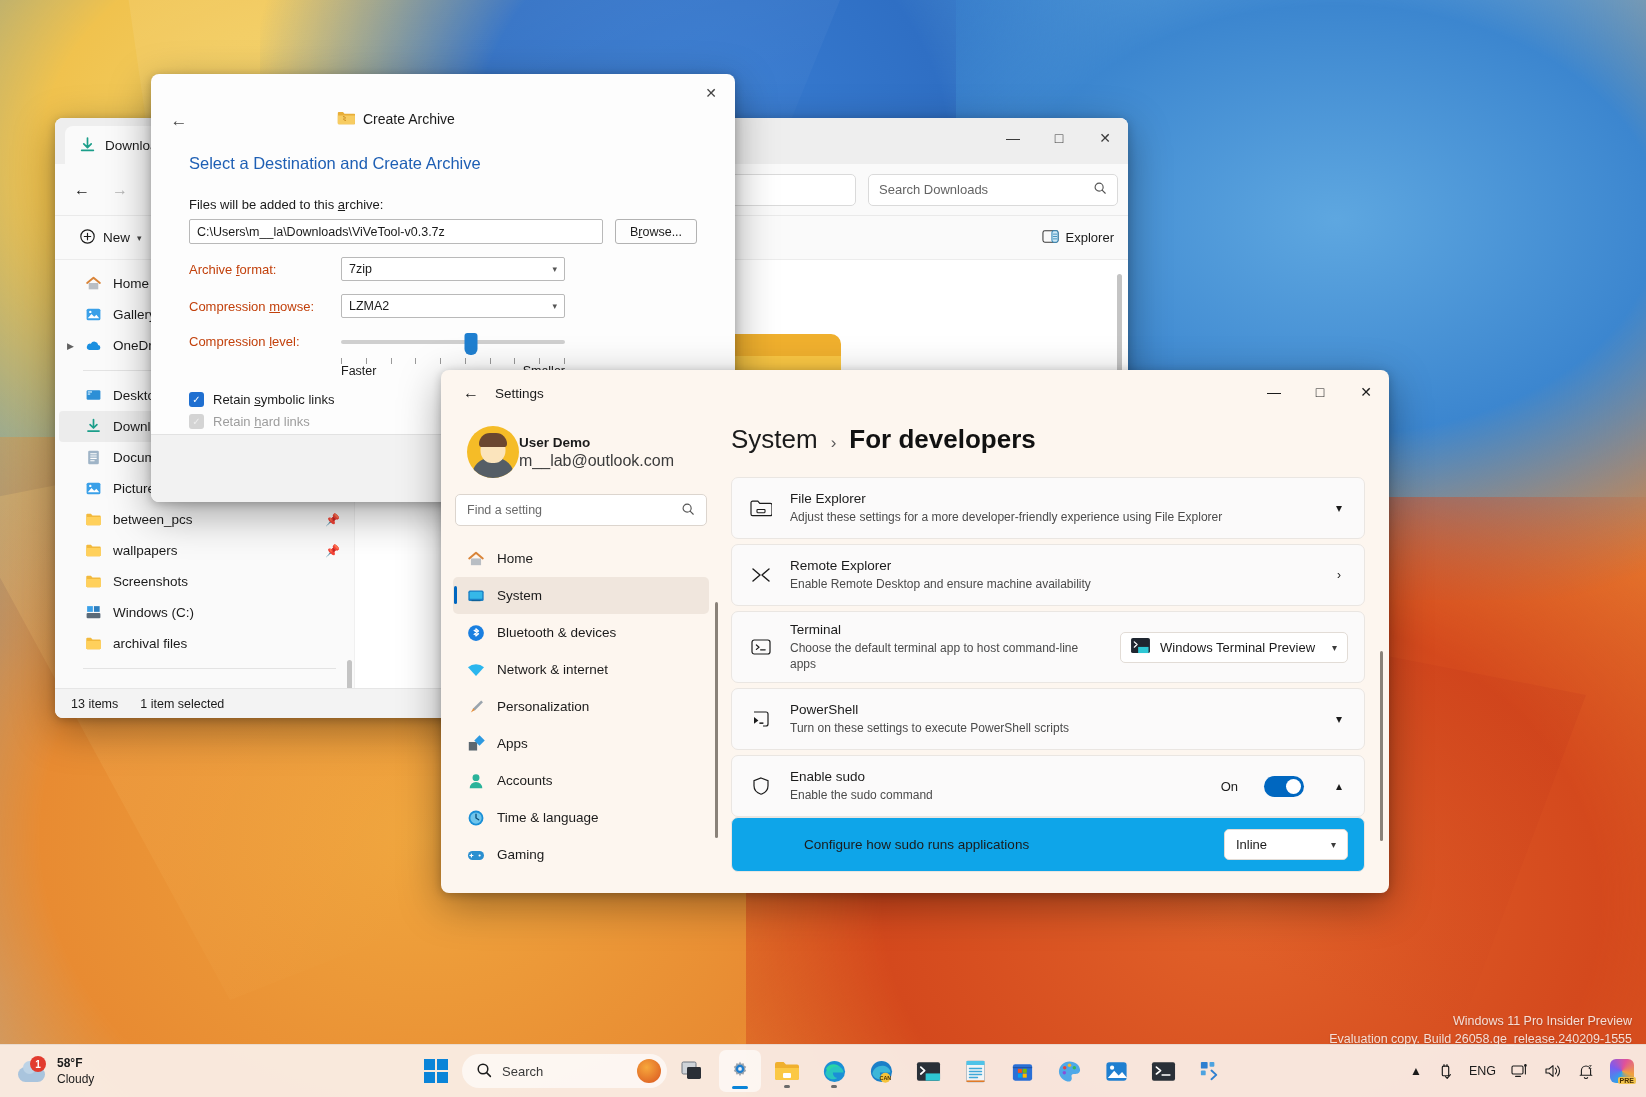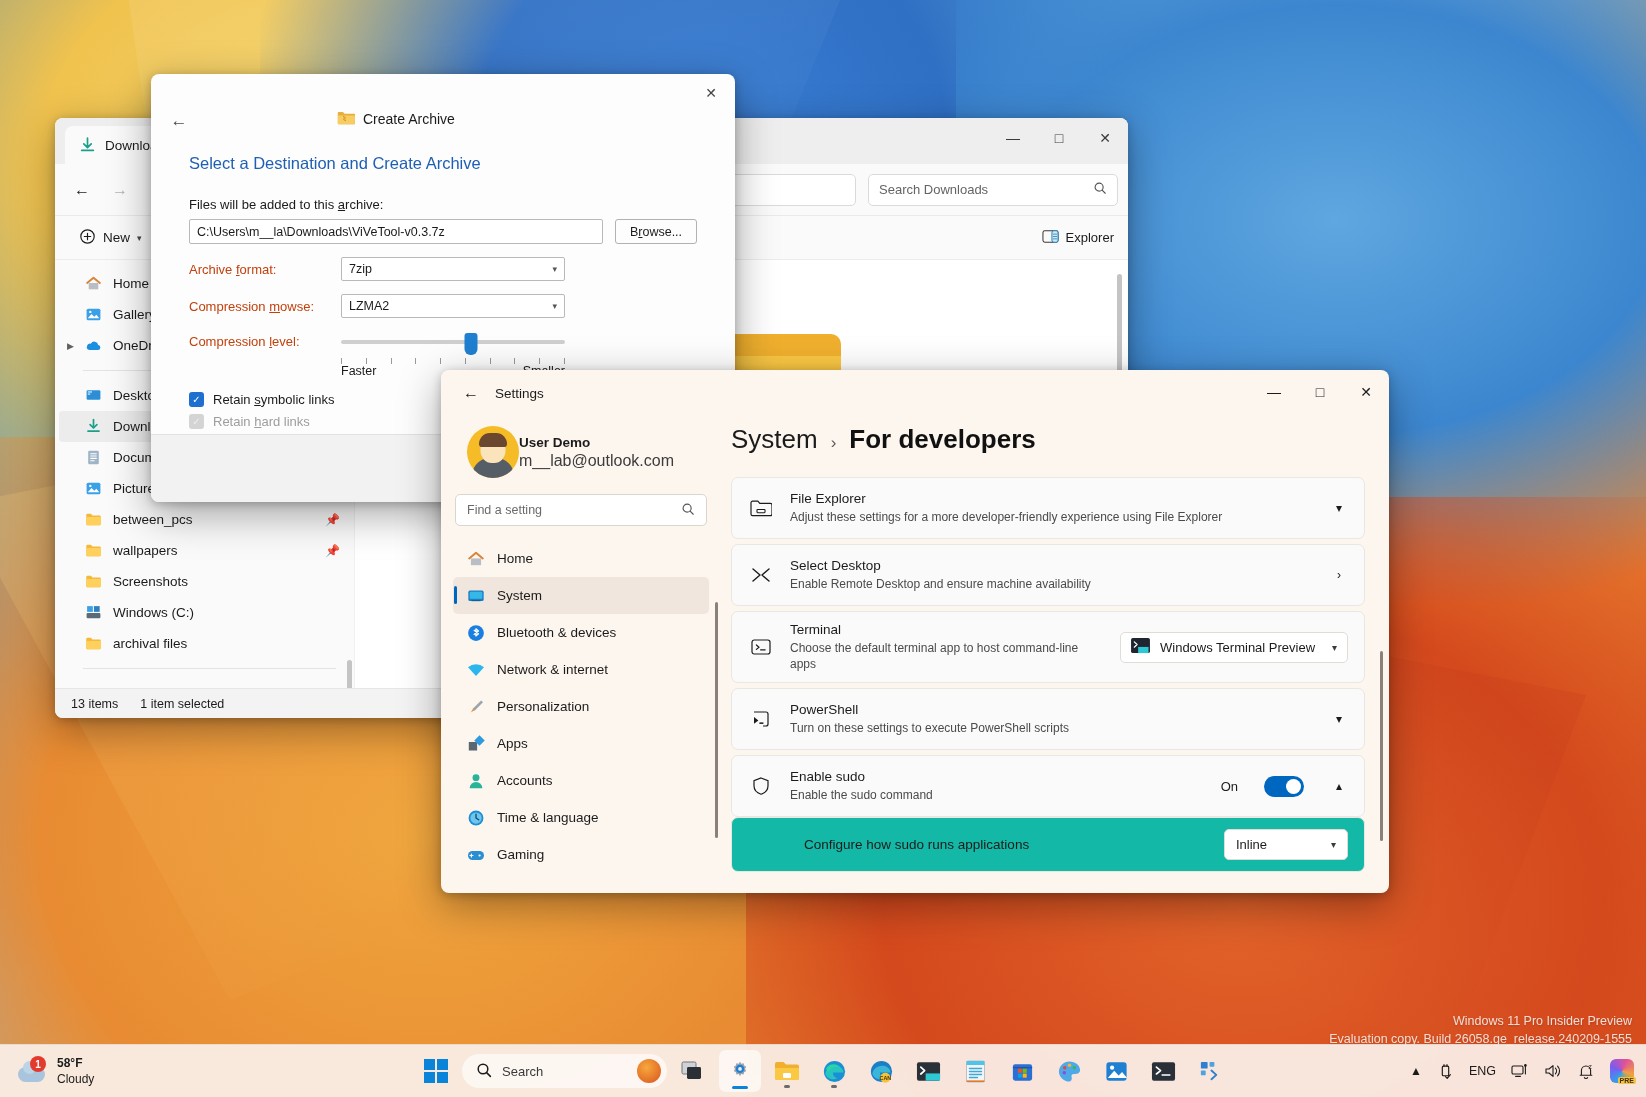--- a/index.html
+++ b/index.html
@@ -228,21 +228,21 @@
   .c-chev { color: #1b1b1b; font-size: 12px; width: 18px; text-align: center; }
   .c-dd { height: 31px; min-width: 228px; background: #fff; border: 1px solid #e2dcd6;
           border-radius: 5px; display: flex; align-items: center; gap: 10px;
           padding: 0 10px; font-size: 13px; color: #1b1b1b; }
   .c-dd .dd-chev { margin-left: auto; font-size: 10px; color: #3c3c3c; }
   .toggle { width: 40px; height: 21px; border-radius: 11px; background: #0067c0;
             position: relative; flex: none; }
   .toggle .knob { position: absolute; right: 3px; top: 3px; width: 15px; height: 15px;
                   border-radius: 50%; background: #fff; }
   .onlbl { font-size: 13px; color: #1b1b1b; margin-right: 10px; }
-  .subcard { background: #14b8a6; border: 1px solid #eae6e2; border-radius: 7px;
+  .subcard { background: #0ea5e9; border: 1px solid #eae6e2; border-radius: 7px;
              display: flex; align-items: center; padding: 0 16px; min-height: 55px;
              margin-top: -5px; }
   .sc-txt { flex: 1; font-size: 13.5px; color: #1b1b1b; padding-left: 56px; }
   .sc-dd { width: 124px; height: 31px; background: #fff; border: 1px solid #e2dcd6;
            border-radius: 5px; display: flex; align-items: center;
            justify-content: space-between; padding: 0 11px; font-size: 13px; color: #1b1b1b; }
   .s-mainscroll { position: absolute; right: 6px; top: 235px; width: 3px; height: 190px;
                   background: #8a8279; border-radius: 2px; }
 
   
@@ -726,21 +726,21 @@
           <span class="c-chev">▾</span>
         </div>
 
         <div class="card">
           <span class="c-ico">
             <svg width="22" height="20" viewBox="0 0 22 20">
                 <path d="M3 4l7 6-7 6M19 4l-7 6 7 6" stroke="#1b1b1b" stroke-width="1.4" fill="none" stroke-linecap="round" stroke-linejoin="round"></path>
               </svg>
           </span>
           <div class="c-txt">
-            <div class="c-title">Select Desktop</div>
+            <div class="c-title">Remote Explorer</div>
             <div class="c-sub">Enable Remote Desktop and ensure machine availability</div>
           </div>
           <span class="c-chev">›</span>
         </div>
 
         <div class="card" style="min-height:72px;">
           <span class="c-ico">
             <svg width="22" height="20" viewBox="0 0 22 20">
                 <rect x="2" y="3" width="18" height="14" rx="2.2" stroke="#1b1b1b" stroke-width="1.2" fill="none"></rect>
                 <path d="M6.4 8l2.6 2.2-2.6 2.2M10.6 12.8h4.6" stroke="#1b1b1b" stroke-width="1.2" fill="none" stroke-linecap="round" stroke-linejoin="round"></path>

